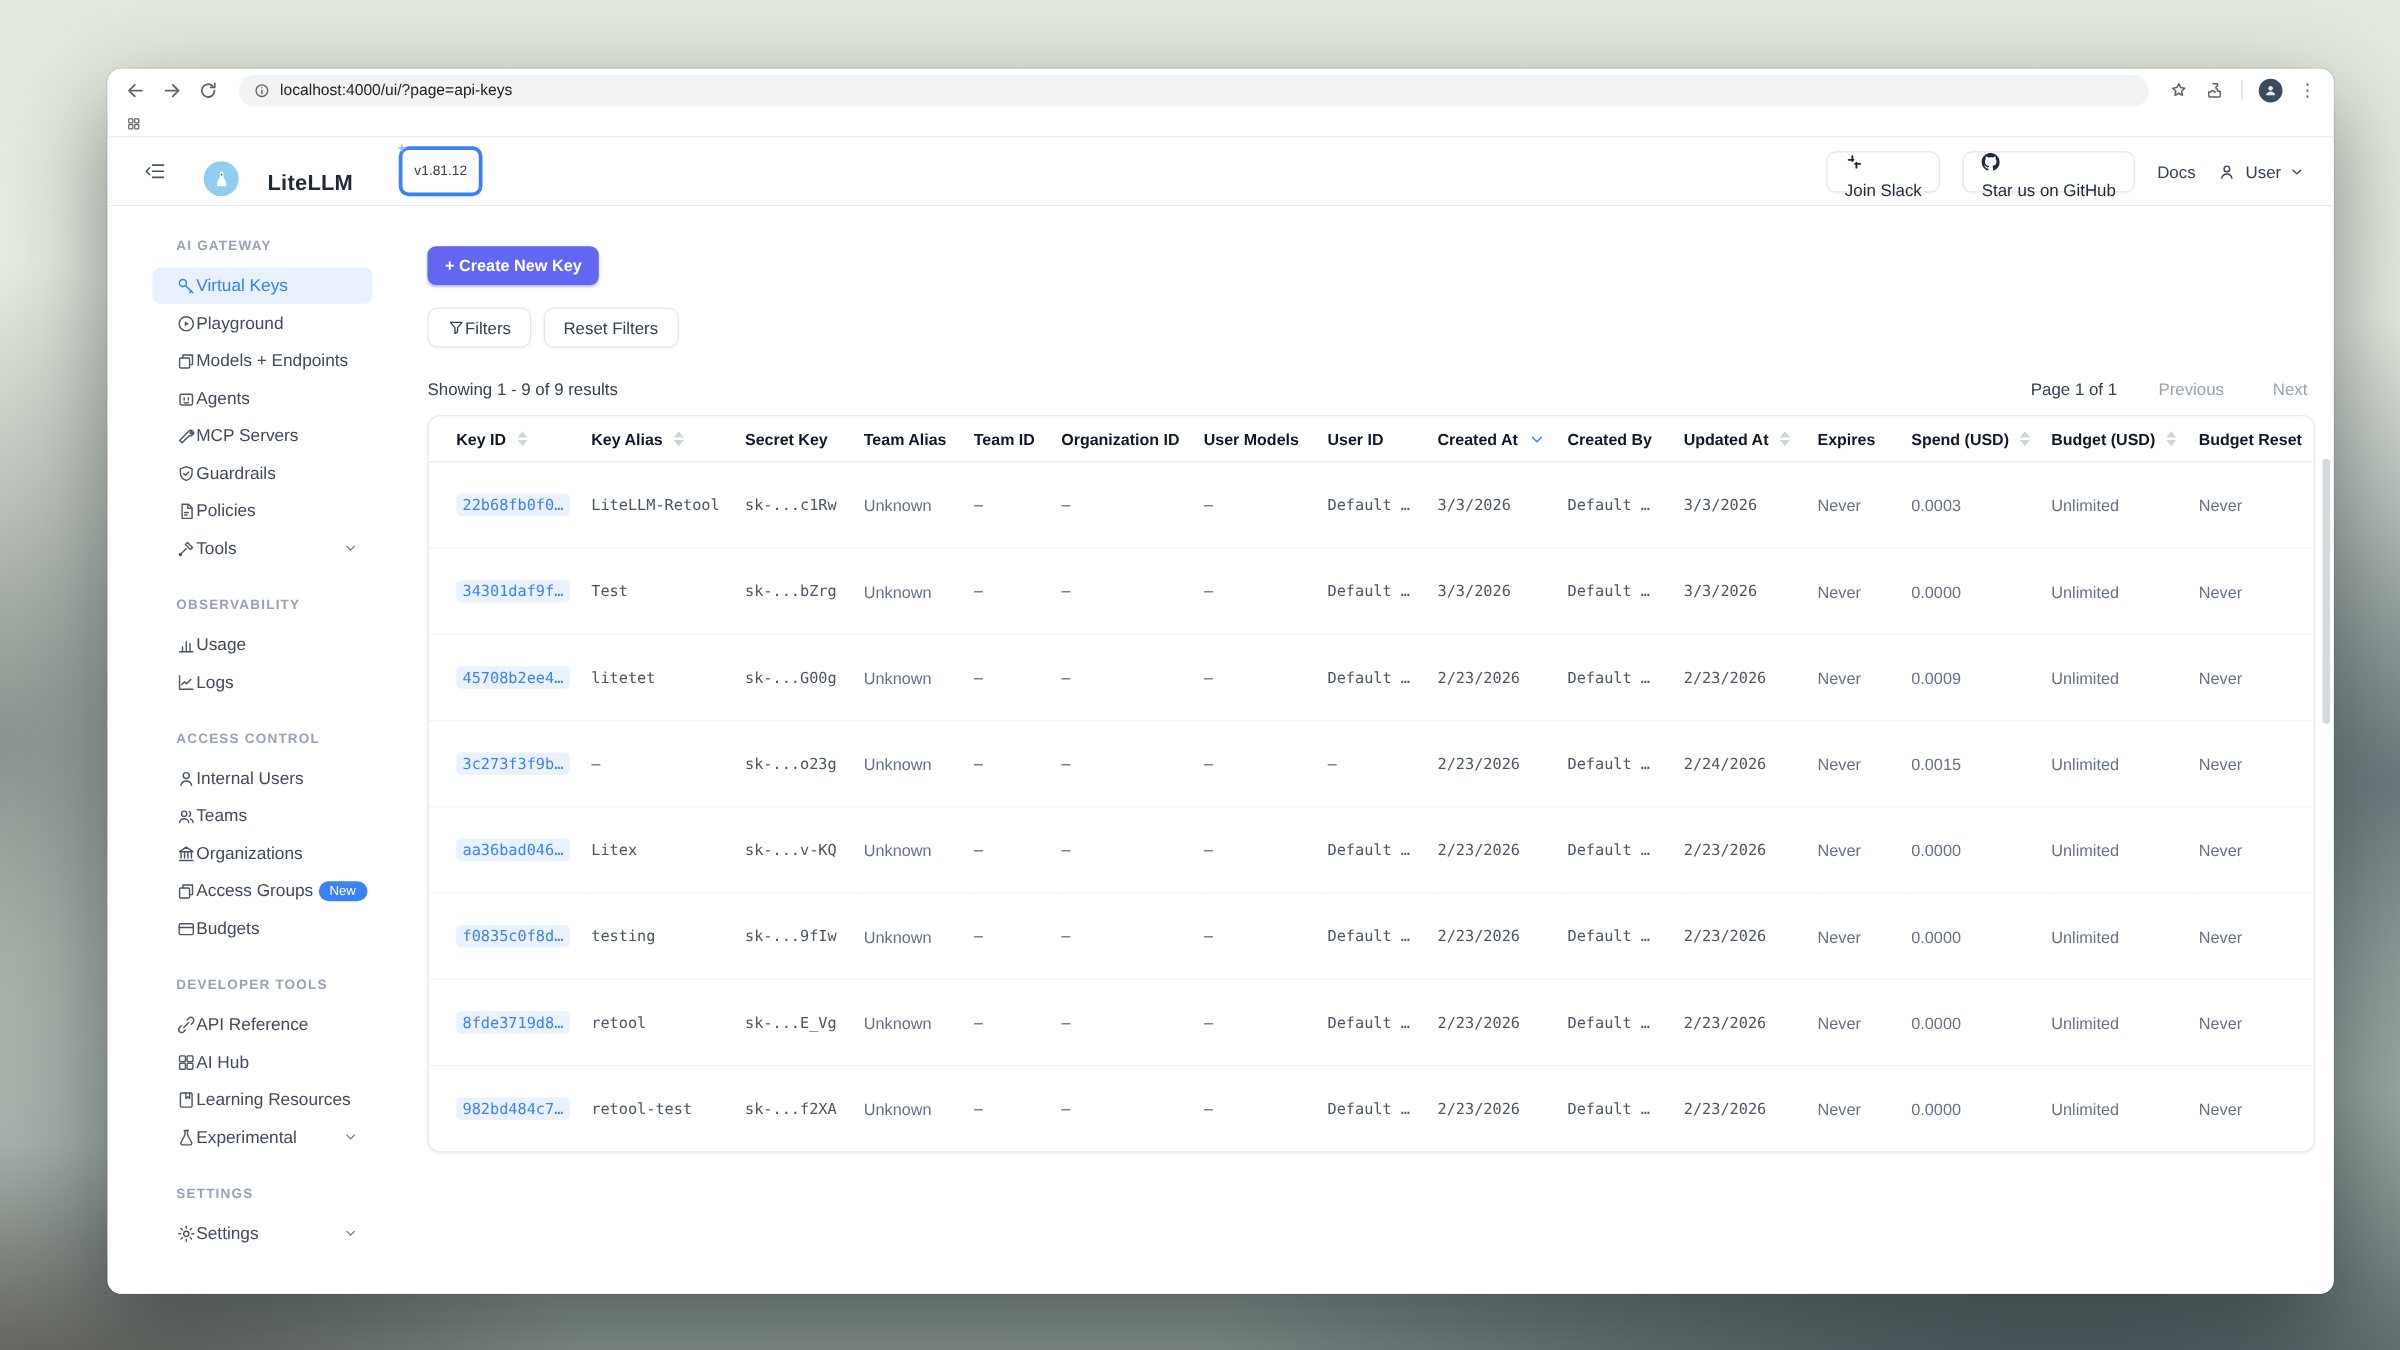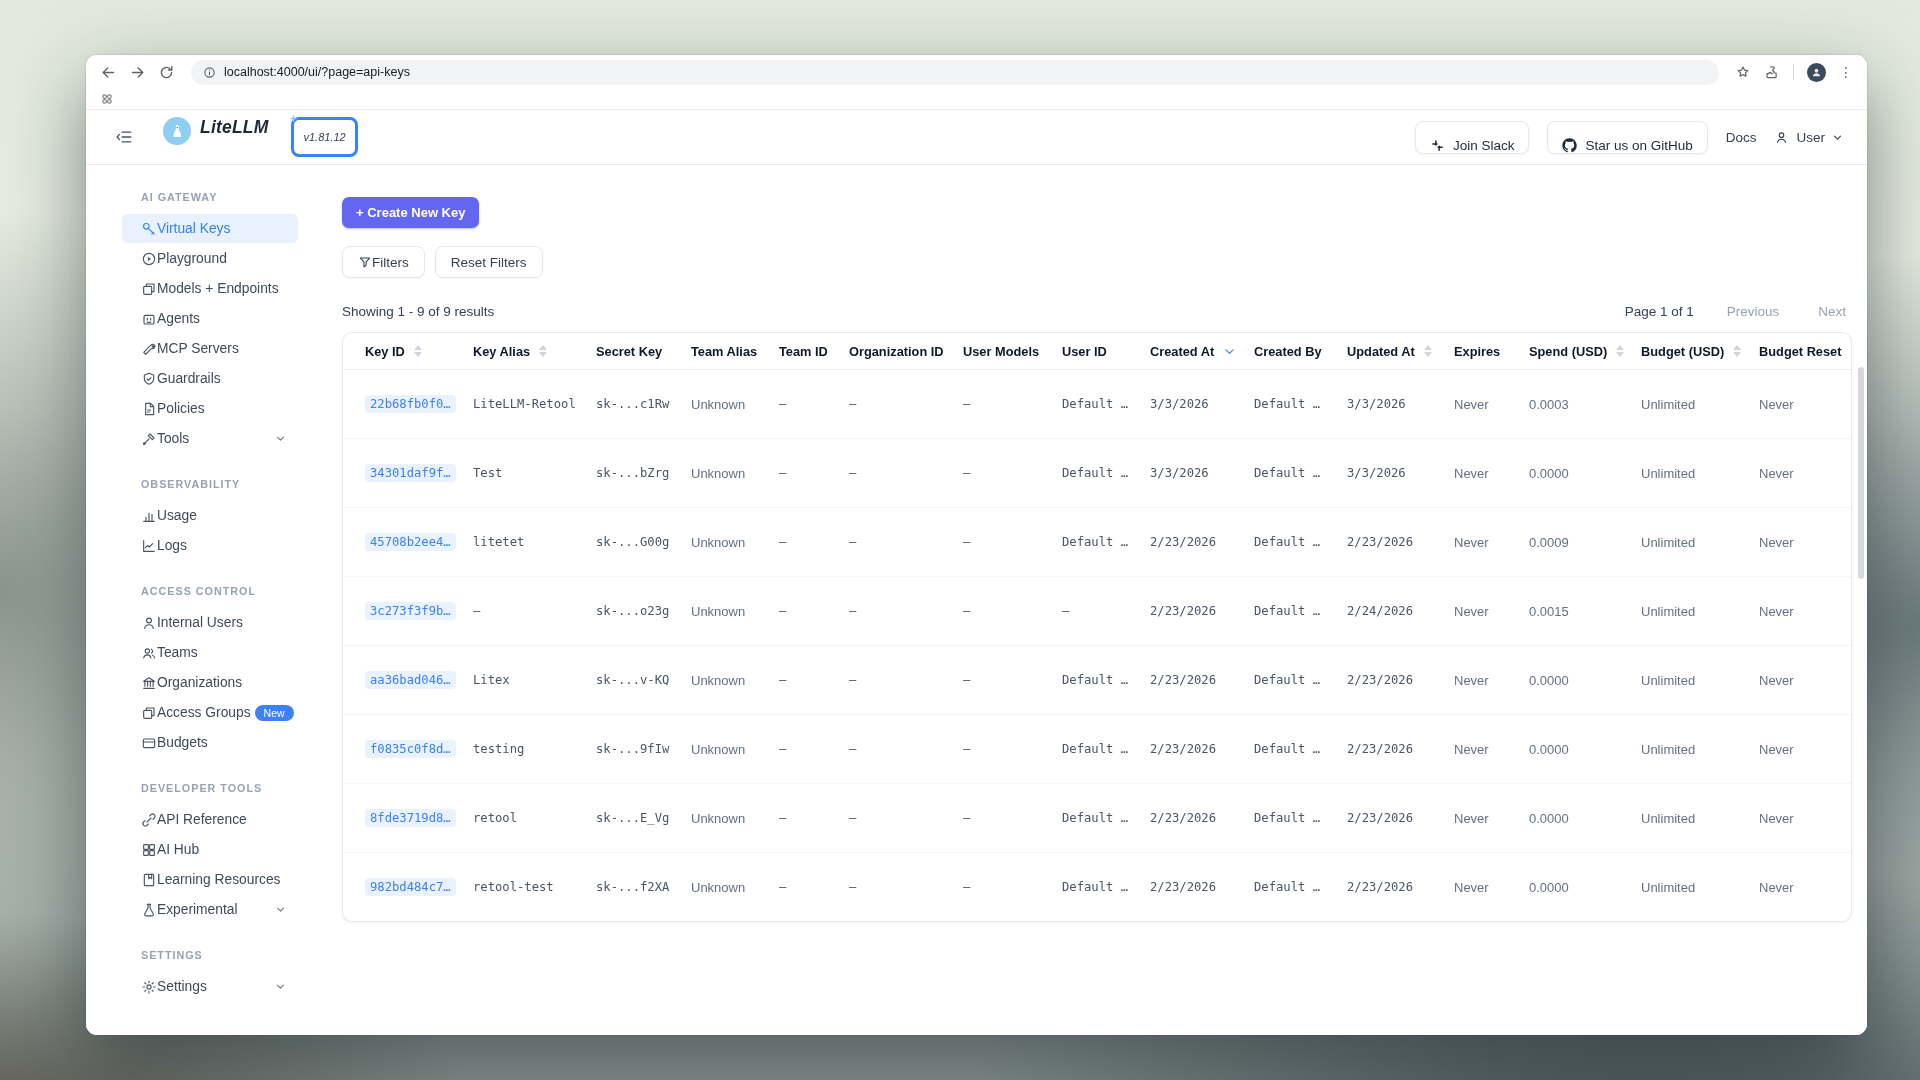--- a/index.html
+++ b/index.html
@@ -23,29 +23,29 @@
   .tb-right .ic{width:16px;height:16px;color:#5f6368;cursor:pointer;}
   .tb-sep{width:1px;height:16px;background:#dadce0;}
   .avatar{width:19px;height:19px;border-radius:50%;background:#3c4a5d;display:flex;align-items:center;justify-content:center;cursor:pointer;}
   .avatar .ic{width:11px;height:11px;color:#e8eaee;}
   .kebab{font-size:14px;color:#5f6368;cursor:pointer;line-height:1;}
   .apps-strip{height:20px;border-bottom:1px solid #e8eaed;display:flex;align-items:center;padding:0 15px;}
   .apps-strip .ic{width:12px;height:12px;color:#5f6368;cursor:pointer;}
   
   .app-header{height:54px;border-bottom:1px solid #e9eaec;display:flex;align-items:center;background:#fff;}
   .collapse{margin-left:29px;width:18px;height:18px;color:#475467;cursor:pointer;}
-  .brandwrap{display:flex;align-items:flex-start;gap:9px;margin-left:30px;font-style:italic;}
+  .brandwrap{display:flex;align-items:flex-end;gap:23px;margin-left:30px;}
   .logo{width:28px;height:28px;}
   .brand{font-size:17.5px;font-weight:700;color:#1f2937;letter-spacing:.2px;}
   .ver-badge{position:relative;margin-left:14px;border:3px solid #3b82f6;border-radius:8px;background:#fff;
     padding:11px 9px;font-size:11px;color:#374151;box-shadow:0 1px 2px rgba(16,24,40,.04);}
   .ver-badge .spark{position:absolute;left:-7px;top:-7px;width:13px;height:13px;color:#93c5fd;}
   .hdr-right{margin-left:auto;display:flex;align-items:center;gap:18px;padding-right:24px;}
-  .btn-ghost{height:33px;display:inline-flex;align-items:flex-end;gap:8px;padding:0 14px;border:1px solid #e4e7ec;
-    border-radius:8px;background:#fff;font-size:13.5px;color:#1f2937;box-shadow:0 1px 2px rgba(16,24,40,.05);cursor:pointer;white-space:nowrap;}
+  .btn-ghost{height:33px;display:inline-flex;align-items:flex-start;gap:8px;padding:0 14px;border:1px solid #e4e7ec;
+    border-radius:8px;background:#fff;font-size:13.5px;color:#1f2937;box-shadow:0 1px 2px rgba(16,24,40,.05);cursor:pointer;white-space:nowrap;flex-direction:column;}
   .btn-ghost .ic{width:15px;height:15px;color:#1f2937;}
   .docs-link{font-size:13.5px;color:#344054;cursor:pointer;}
   .user-menu{display:flex;align-items:center;gap:7px;font-size:13.5px;color:#344054;cursor:pointer;}
   .user-menu .ic{width:15px;height:15px;color:#344054;}
   .user-menu .chev{width:11px;height:11px;}
   
   .app-body{display:flex;height:calc(100% - 109px);background:#fff;}
   .sidebar{width:230px;flex:0 0 230px;padding-top:20px;overflow:hidden;padding-left:26px;}
   .side-title{font-size:10.8px;font-weight:600;letter-spacing:.09em;color:#98a2b3;text-transform:uppercase;
     padding-left:29px;margin:25px 0 11px;}

